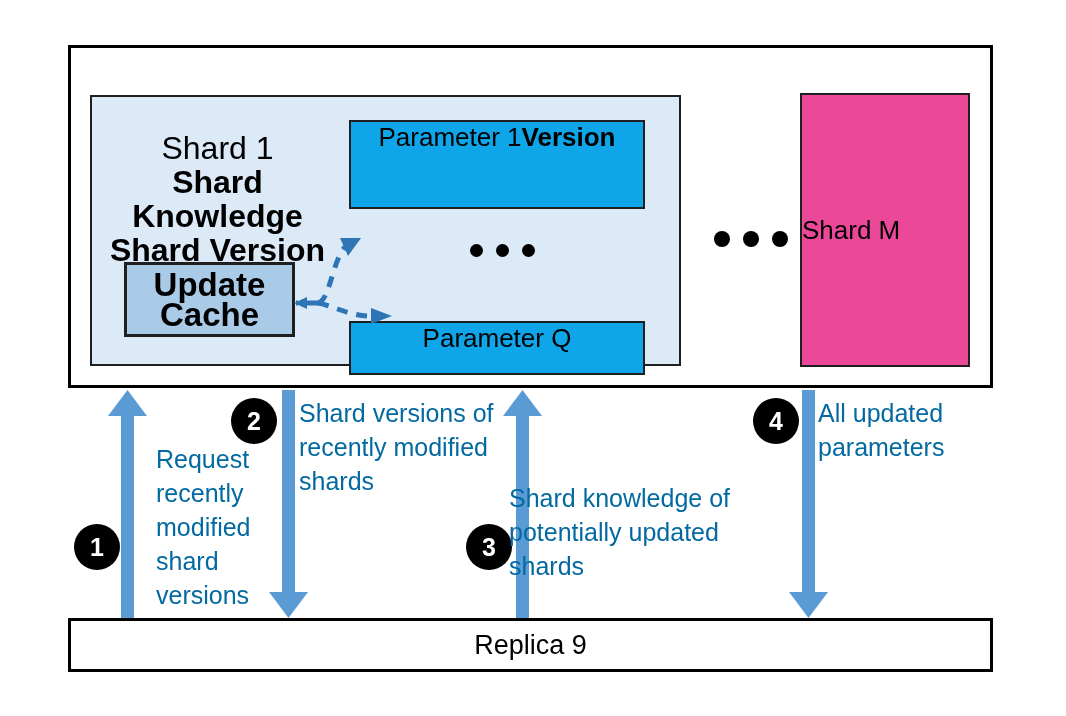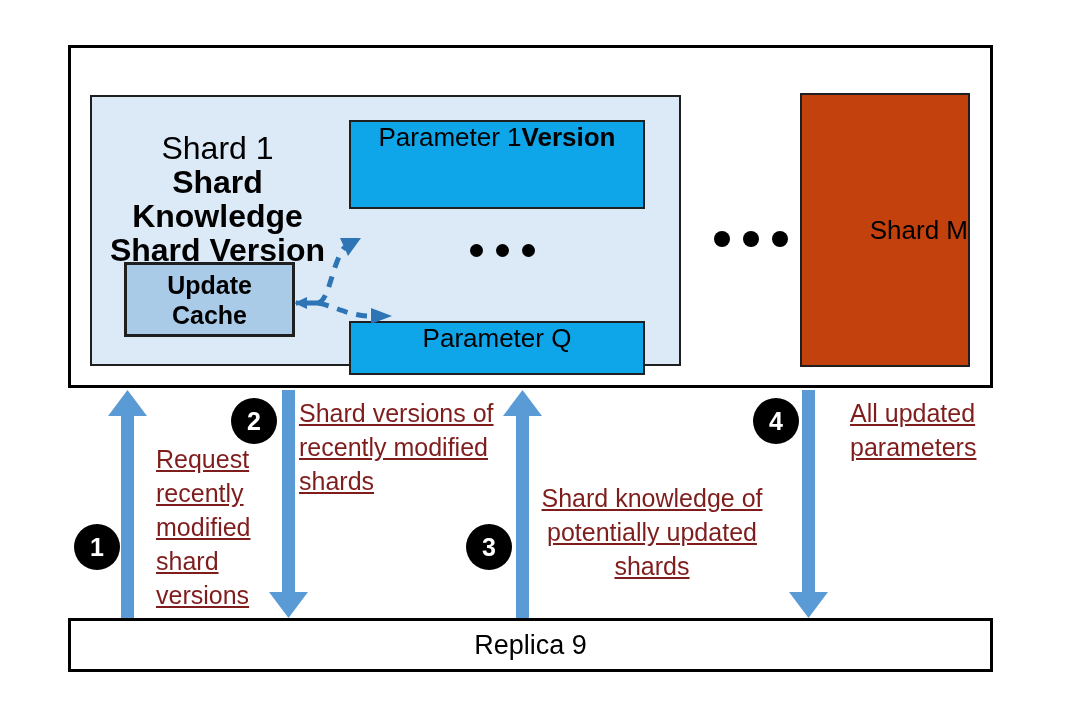--- a/index.html
+++ b/index.html
@@ -77,21 +77,21 @@
     height: 75px;
     border: 3px solid #1f1f1f;
     background: #a9cbe8;
     box-sizing: border-box;
     display: flex;
     align-items: center;
     justify-content: center;
   }
   .update-cache-label {
     text-align: center;
-    font-size: 25px;
+    font-size: 33px;
     line-height: 30px;
     font-weight: bold;
   }
 
   
   .param-box {
     position: absolute;
     border: 2px solid #1f1f1f;
     background: #0ea5e9;
     box-sizing: border-box;
@@ -137,25 +137,25 @@
   .dots-outer .dot { width: 16px; height: 16px; }
 
   
   .shardm-box {
     position: absolute;
     left: 800px;
     top: 93px;
     width: 170px;
     height: 274px;
     border: 2px solid #1f1f1f;
-    background: #c2410c;
-    box-sizing: border-box;
-    display: flex;
-    align-items: center;
-    justify-content: flex-end;
+    background: #ec4899;
+    box-sizing: border-box;
+    display: flex;
+    align-items: center;
+    justify-content: flex-start;
   }
   .shardm-label {
     font-size: 26px;
     line-height: 30px;
   }
 
   
   .replica2-box {
     position: absolute;
     left: 68px;
@@ -201,28 +201,27 @@
   .badge-1 { left: 74px;  top: 524px; }
   .badge-2 { left: 231px; top: 398px; }
   .badge-3 { left: 466px; top: 524px; }
   .badge-4 { left: 753px; top: 398px; }
 
   
   .caption {
     position: absolute;
     font-size: 25px;
     line-height: 34px;
-    color: #7f1d1d;
+    color: #0369a1;
     white-space: pre-line;
-    text-decoration: underline;
   }
   .caption-1 { left: 139px; top: 442px; width: 120px; margin-left: 17px; }
   .caption-2 { left: 299px; top: 396px; width: 216px; }
-  .caption-3 { left: 527px; top: 481px; width: 250px; text-align: center; }
-  .caption-4 { left: 850px; top: 396px; width: 170px; }
+  .caption-3 { left: 509px; top: 481px; width: 250px; }
+  .caption-4 { left: 818px; top: 396px; width: 170px; }
 </style>
 </head>
 <body>
 
 <div id="stage">
 
   <div class="replica1-box">
     <div class="replica1-title">Replica 1</div>
   </div>
 

